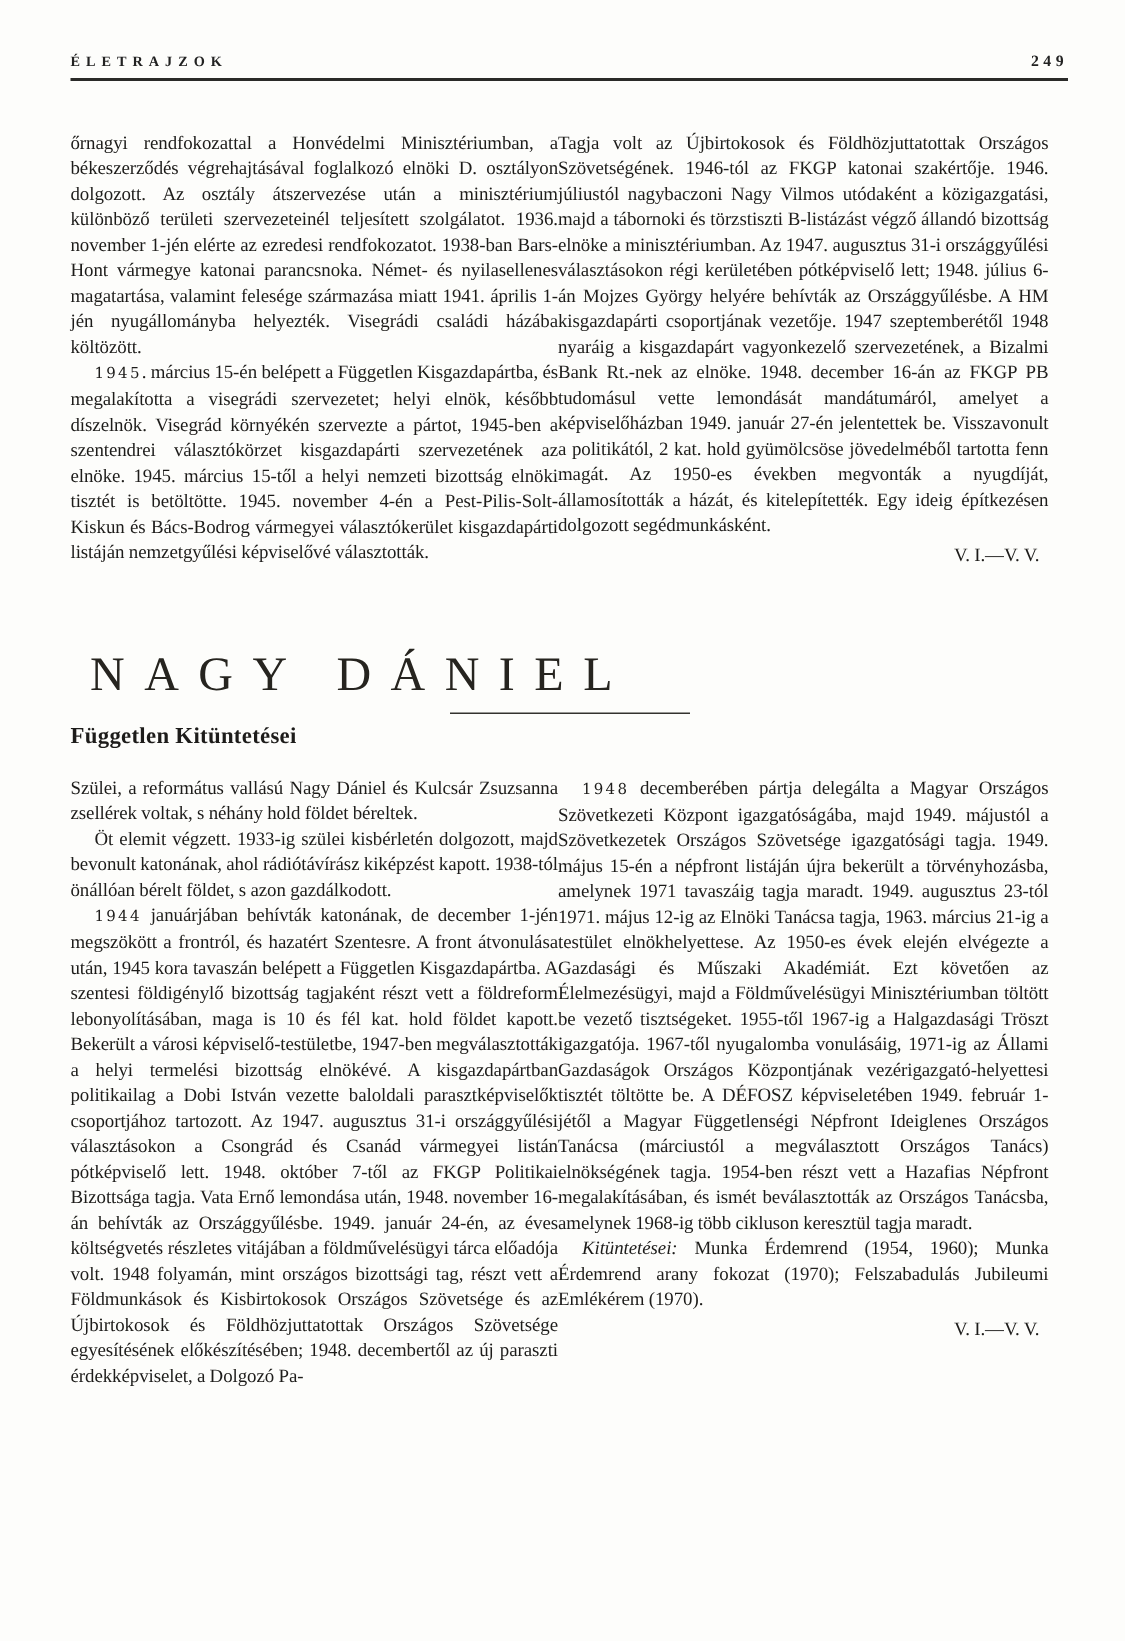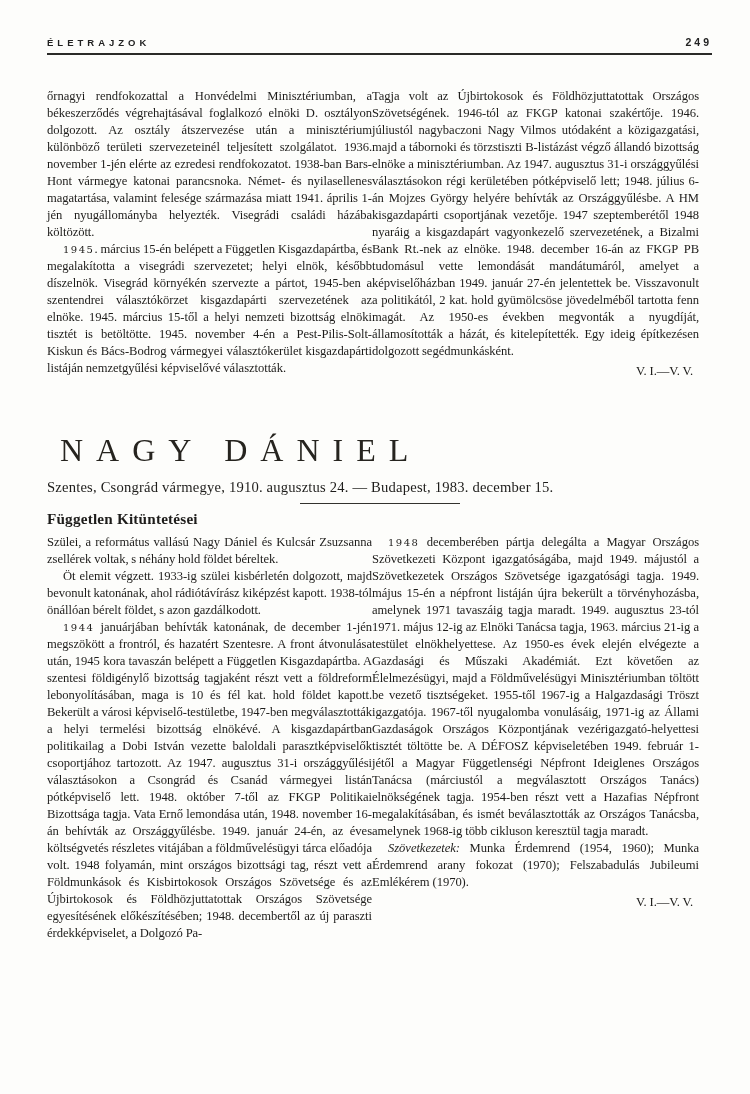--- a/index.html
+++ b/index.html
@@ -13,21 +13,21 @@
     color: #1d1c1a;
     font-family: "Liberation Serif", "DejaVu Serif", serif;
     overflow: hidden;
     padding: 36px 38px 0 47px;
   }
   
   .runhead {
     display: flex;
     justify-content: space-between;
     align-items: baseline;
-    font-family: Liberation Sans, sans-serif;
+    font-family: Liberation Serif, serif;
     font-size: 9.5px;
     font-weight: bold;
     letter-spacing: 4px;
     color: #222;
   }
   .runhead .pagenum { letter-spacing: 3px; font-size: 10.5px; }
   .head-rule {
     margin-top: 5px;
     border-top: 2px solid #2a2a28;
     height: 0;
@@ -83,21 +83,21 @@
   }
   .bio-party {
     font-size: 15.2px;
     font-weight: bold;
     letter-spacing: 0.2px;
   }
   .bio-constituency {
     margin-top: 4px;
     font-size: 14.4px;
   }
-  .bottom-section { margin-top: 6px; }
+  .bottom-section { margin-top: 17px; }
 </style>
 </head>
 <body>
 
 <div class="page">
 
   <div class="runhead">
     <span>ÉLETRAJZOK</span>
     <span class="pagenum">249</span>
   </div>
@@ -109,31 +109,30 @@
       <p class="indent"><span class="year-lead">1945</span><span>. március 15-én belépett a Független Kisgazdapártba, és megalakította a visegrádi szervezetet; helyi elnök, később díszelnök. Visegrád környékén szervezte a pártot, 1945-ben a szentendrei választókörzet kisgazdapárti szervezetének az elnöke. 1945. március 15-től a helyi nemzeti bizottság elnöki tisztét is betöltötte. 1945. november 4-én a Pest-Pilis-Solt-Kiskun és Bács-Bodrog vármegyei választókerület kisgazdapárti listáján nemzetgyűlési képviselővé választották.</span></p>
     </div>
     <div class="col right">
       <p>Tagja volt az Újbirtokosok és Földhözjuttatottak Országos Szövetségének. 1946-tól az FKGP katonai szakértője. 1946. júliustól nagybaczoni Nagy Vilmos utódaként a közigazgatási, majd a tábornoki és törzstiszti B-listázást végző állandó bizottság elnöke a minisztériumban. Az 1947. augusztus 31-i országgyűlési választásokon régi kerületében pótképviselő lett; 1948. július 6-án Mojzes György helyére behívták az Országgyűlésbe. A HM kisgazdapárti csoportjának vezetője. 1947 szeptemberétől 1948 nyaráig a kisgazdapárt vagyonkezelő szervezetének, a Bizalmi Bank Rt.-nek az elnöke. 1948. december 16-án az FKGP PB tudomásul vette lemondását mandátumáról, amelyet a képviselőházban 1949. január 27-én jelentettek be. Visszavonult a politikától, 2 kat. hold gyümölcsöse jövedelméből tartotta fenn magát. Az 1950-es években megvonták a nyugdíját, államosították a házát, és kitelepítették. Egy ideig építkezésen dolgozott segédmunkásként.</p>
       <p class="signature">V. I.—V. V.</p>
     </div>
   </section>
 
   <header class="bio-head">
     <h1 class="bio-title">NAGY DÁNIEL</h1>
-    <p class="bio-dates">Szentes, Csongrád vármegye, 1910. augusztus 24. — Budapest, 1983. december 15.</p>
     <div class="bio-rule"></div>
     <p class="bio-party">Független Kitüntetései</p>
   </header>
 
   <section class="cols bottom-section">
     <div class="col left">
       <p>Szülei, a református vallású Nagy Dániel és Kulcsár Zsuzsanna zsellérek voltak, s néhány hold földet béreltek.</p>
       <p class="indent">Öt elemit végzett. 1933-ig szülei kisbérletén dolgozott, majd bevonult katonának, ahol rádiótávírász kiképzést kapott. 1938-tól önállóan bérelt földet, s azon gazdálkodott.</p>
       <p class="indent"><span class="year-lead">1944</span><span> januárjában behívták katonának, de december 1-jén megszökött a frontról, és hazatért Szentesre. A front átvonulása után, 1945 kora tavaszán belépett a Független Kisgazdapártba. A szentesi földigénylő bizottság tagjaként részt vett a földreform lebonyolításában, maga is 10 és fél kat. hold földet kapott. Bekerült a városi képviselő-testületbe, 1947-ben megválasztották a helyi termelési bizottság elnökévé. A kisgazdapártban politikailag a Dobi István vezette baloldali parasztképviselők csoportjához tartozott. Az 1947. augusztus 31-i országgyűlési választásokon a Csongrád és Csanád vármegyei listán pótképviselő lett. 1948. október 7-től az FKGP Politikai Bizottsága tagja. Vata Ernő lemondása után, 1948. november 16-án behívták az Országgyűlésbe. 1949. január 24-én, az éves költségvetés részletes vitájában a földművelésügyi tárca előadója volt. 1948 folyamán, mint országos bizottsági tag, részt vett a Földmunkások és Kisbirtokosok Országos Szövetsége és az Újbirtokosok és Földhözjuttatottak Országos Szövetsége egyesítésének előkészítésében; 1948. decembertől az új paraszti érdekképviselet, a Dolgozó Pa-</span></p>
     </div>
     <div class="col right">
       <p class="indent"><span class="year-lead">1948</span><span> decemberében pártja delegálta a Magyar Országos Szövetkezeti Központ igazgatóságába, majd 1949. májustól a Szövetkezetek Országos Szövetsége igazgatósági tagja. 1949. május 15-én a népfront listáján újra bekerült a törvényhozásba, amelynek 1971 tavaszáig tagja maradt. 1949. augusztus 23-tól 1971. május 12-ig az Elnöki Tanácsa tagja, 1963. március 21-ig a testület elnökhelyettese. Az 1950-es évek elején elvégezte a Gazdasági és Műszaki Akadémiát. Ezt követően az Élelmezésügyi, majd a Földművelésügyi Minisztériumban töltött be vezető tisztségeket. 1955-től 1967-ig a Halgazdasági Tröszt igazgatója. 1967-től nyugalomba vonulásáig, 1971-ig az Állami Gazdaságok Országos Központjának vezérigazgató-helyettesi tisztét töltötte be. A DÉFOSZ képviseletében 1949. február 1-jétől a Magyar Függetlenségi Népfront Ideiglenes Országos Tanácsa (márciustól a megválasztott Országos Tanács) elnökségének tagja. 1954-ben részt vett a Hazafias Népfront megalakításában, és ismét beválasztották az Országos Tanácsba, amelynek 1968-ig több cikluson keresztül tagja maradt.</span></p>
-      <p class="indent"><span class="ital">Szövetkezetek:</span><span> Munka Érdemrend (1954, 1960); Munka Érdemrend arany fokozat (1970); Felszabadulás Jubileumi Emlékérem (1970).</span></p>
+      <p class="indent"><span class="ital">Kitüntetései:</span><span> Munka Érdemrend (1954, 1960); Munka Érdemrend arany fokozat (1970); Felszabadulás Jubileumi Emlékérem (1970).</span></p>
       <p class="signature">V. I.—V. V.</p>
     </div>
   </section>
 
 </div>
 
 </body></html>

